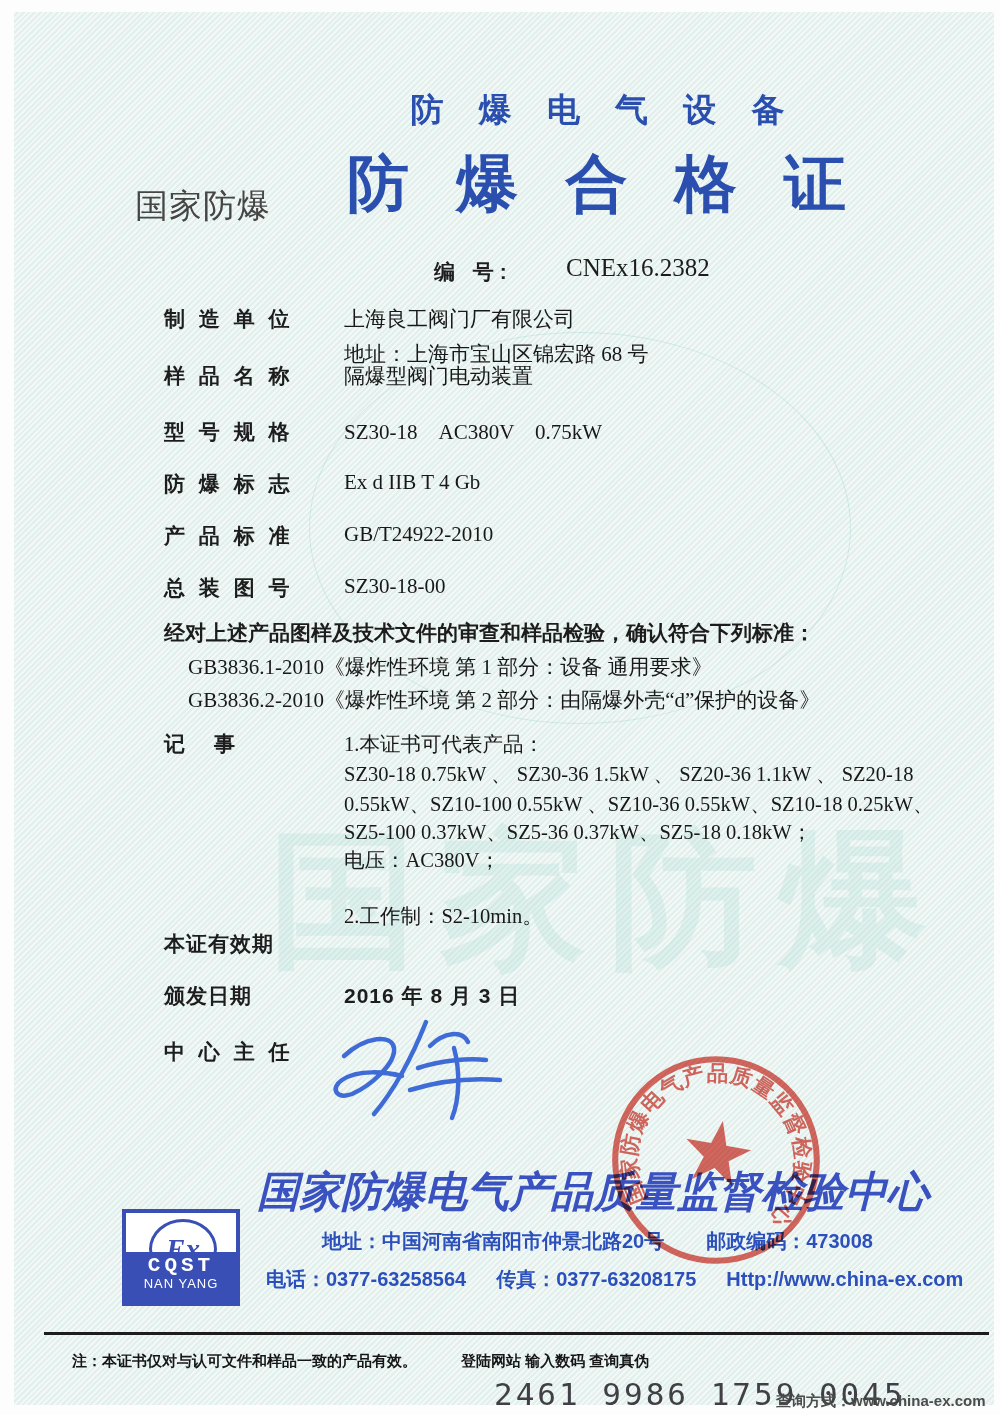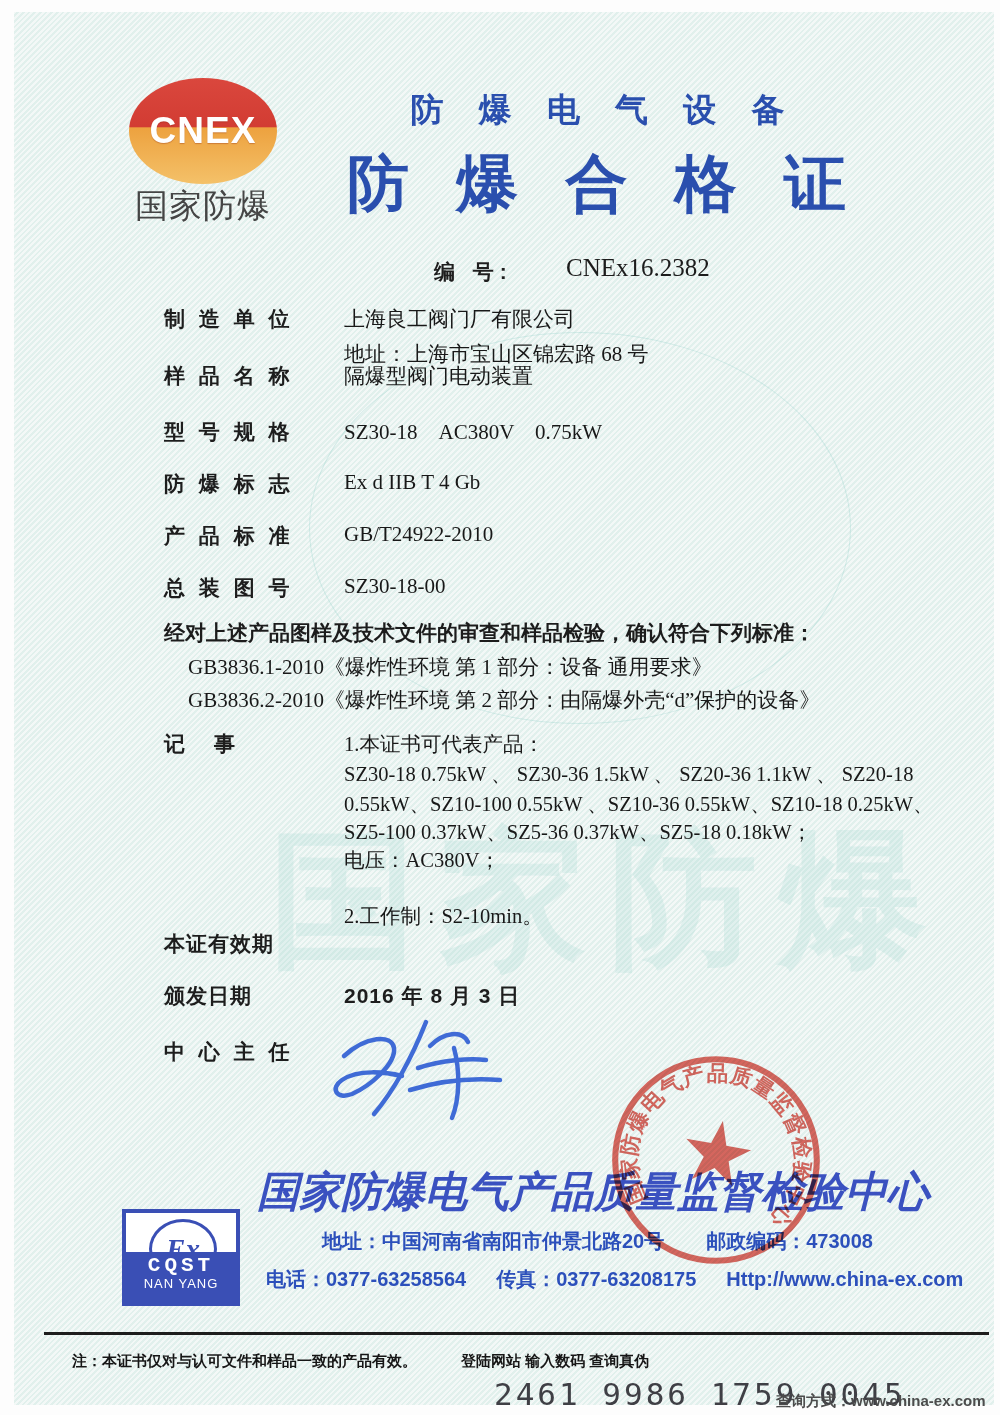--- a/index.html
+++ b/index.html
@@ -68,23 +68,20 @@
 </style>
 </head>
 <body>
 
 <div id="page">
   <div id="paper">
 
     <div class="guilloche"></div>
     <div class="watermark">国家防爆</div>
 
-    <div class="cnex-ellipse">
-      <span class="cnex-text">CNEX</span>
-    </div>
     <div class="cnex-caption">国家防爆</div>
 
     <div class="subtitle">防 爆 电 气 设 备</div>
     <div class="title">防 爆 合 格 证</div>
 
     <div class="certno-label">编 号:</div>
     <div class="certno-value">CNEx16.2382</div>
 
     <div class="flabel" style="top:293px">制 造 单 位</div>
     <div class="fvalue" style="top:293px">上海良工阀门厂有限公司</div>

